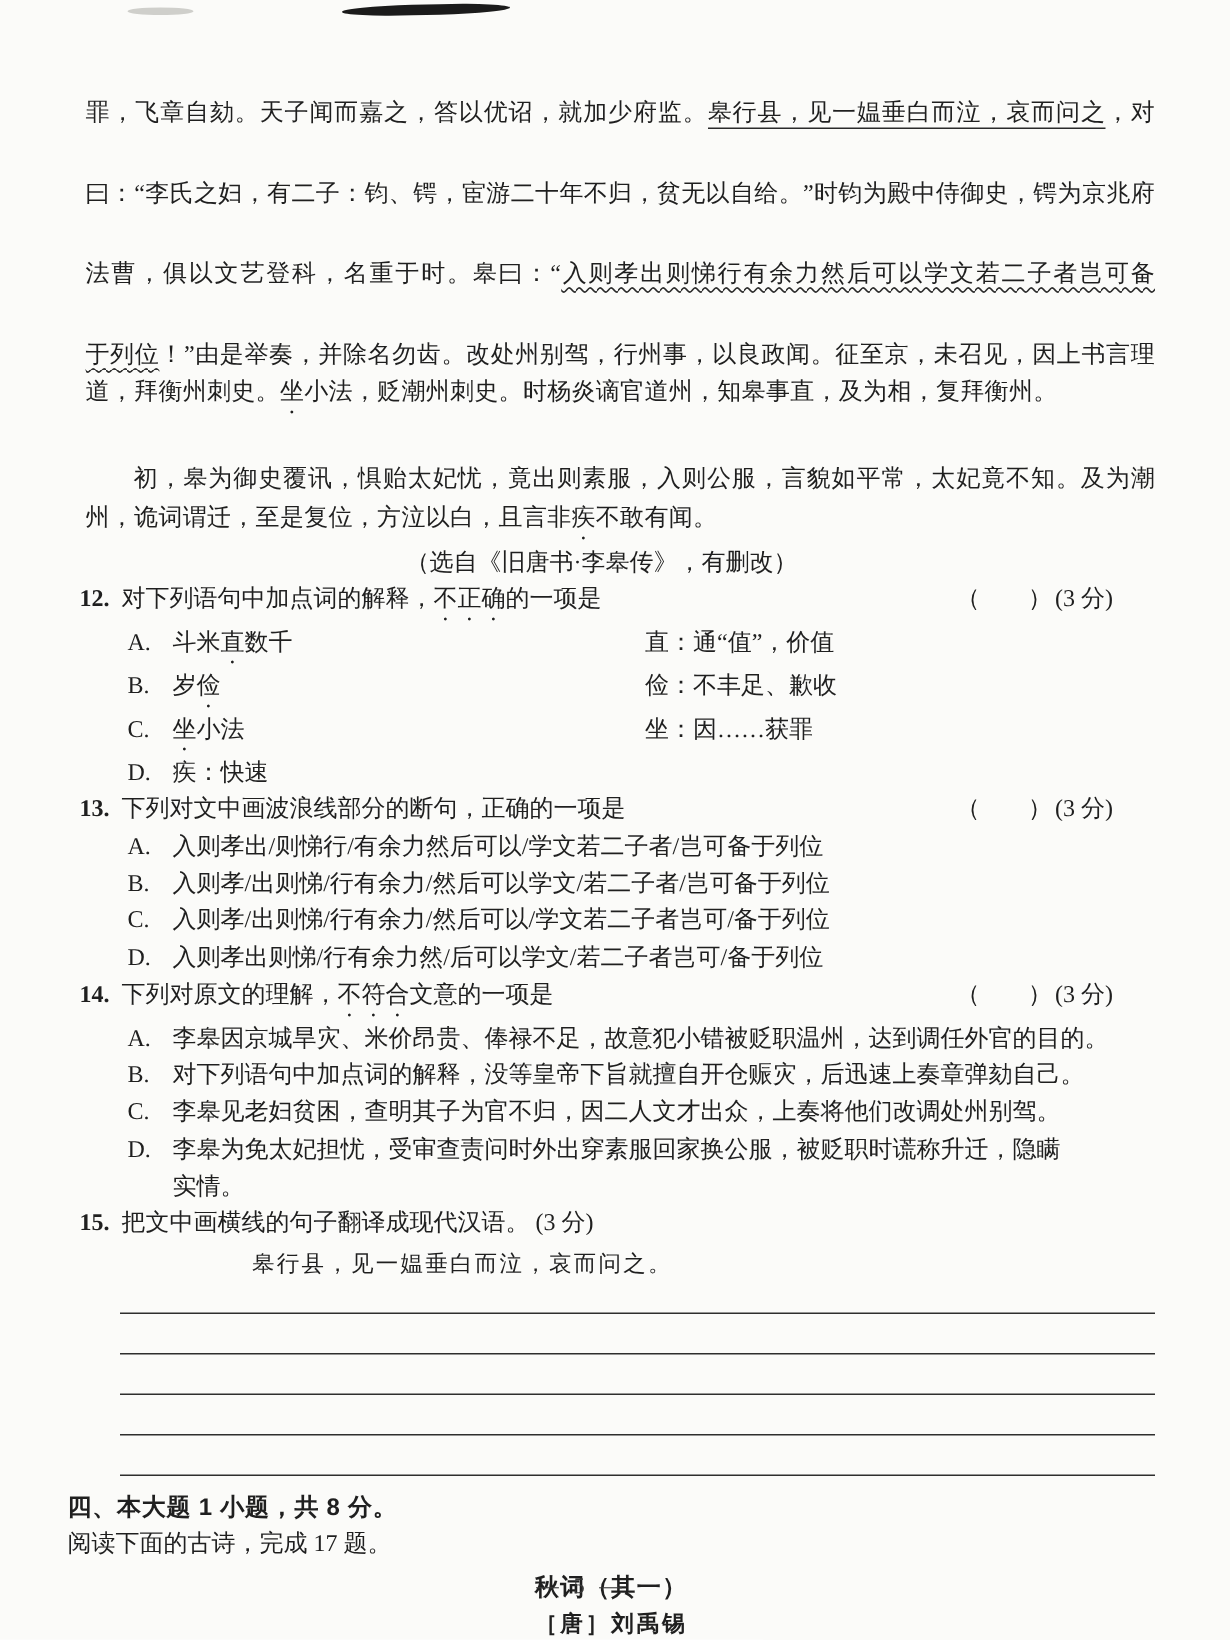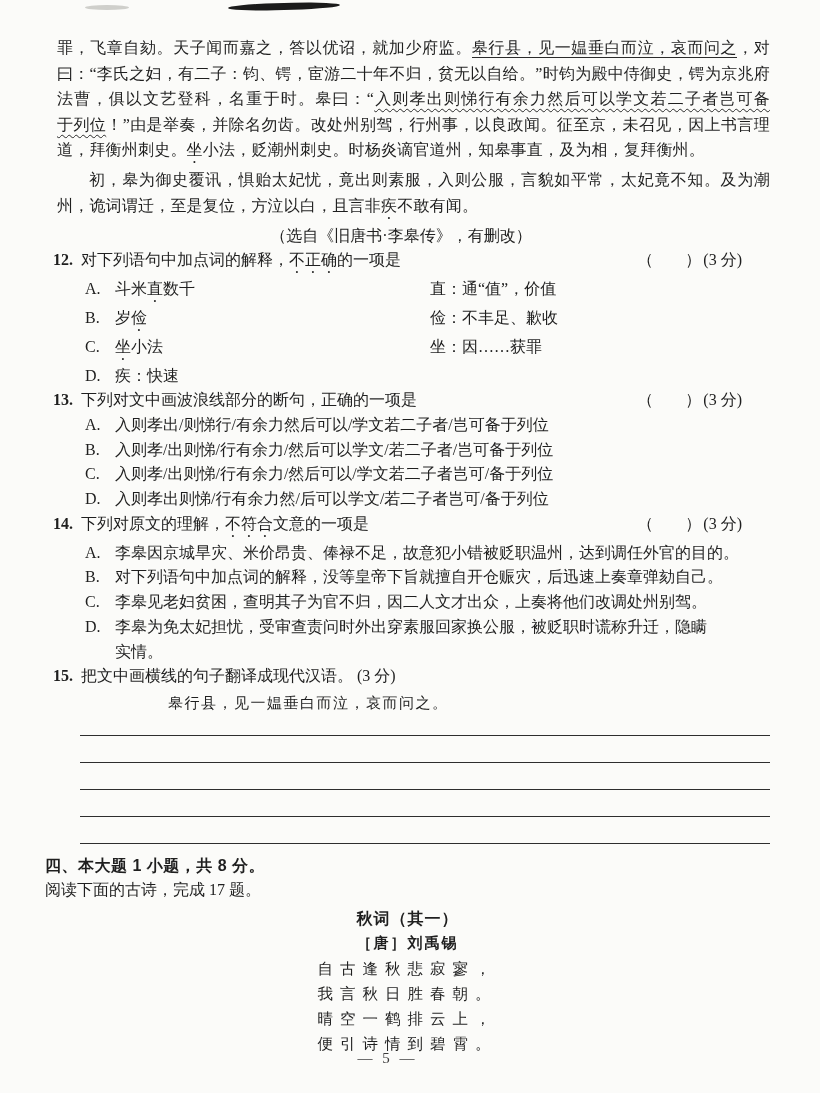--- a/index.html
+++ b/index.html
@@ -14,21 +14,21 @@
   
   .art1 { position:absolute; left:228px; top:3px; width:112px; height:7px;
           background:#1b1b1b; border-radius:50% / 60%; transform:rotate(-1.5deg); }
   .art2 { position:absolute; left:85px; top:5px; width:44px; height:5px;
           background:#cfcfcb; border-radius:50%; }
 
   
   .passage { margin-left:12px; width:713px; }
   .p-line { font-size:16px; line-height:25.5px; letter-spacing:0.2px;
             white-space:nowrap; }
-  .jl { text-align:justify; text-align-last:justify; }
+  .jl { text-align:justify; text-align-last:justify;margin-top:28px; }
   .indent { text-indent:32px; }
   .u-line { border-bottom:1.3px solid #2a2a2a; padding-bottom:1px; }
   .u-wavy { text-decoration:underline wavy #2a2a2a 1px; text-underline-offset:4px; }
   .em-dot { -webkit-text-emphasis:filled dot #1f1f1f; -webkit-text-emphasis-position:under right;
             text-emphasis:filled dot #1f1f1f; text-emphasis-position:under right; }
   .attribution { font-size:16px; line-height:25px; text-align:center; padding-right:25px; }
 
   
   .q-block { font-size:16px; line-height:24.7px; }
   .q-row { display:flex; white-space:nowrap; padding-right:28px; }

